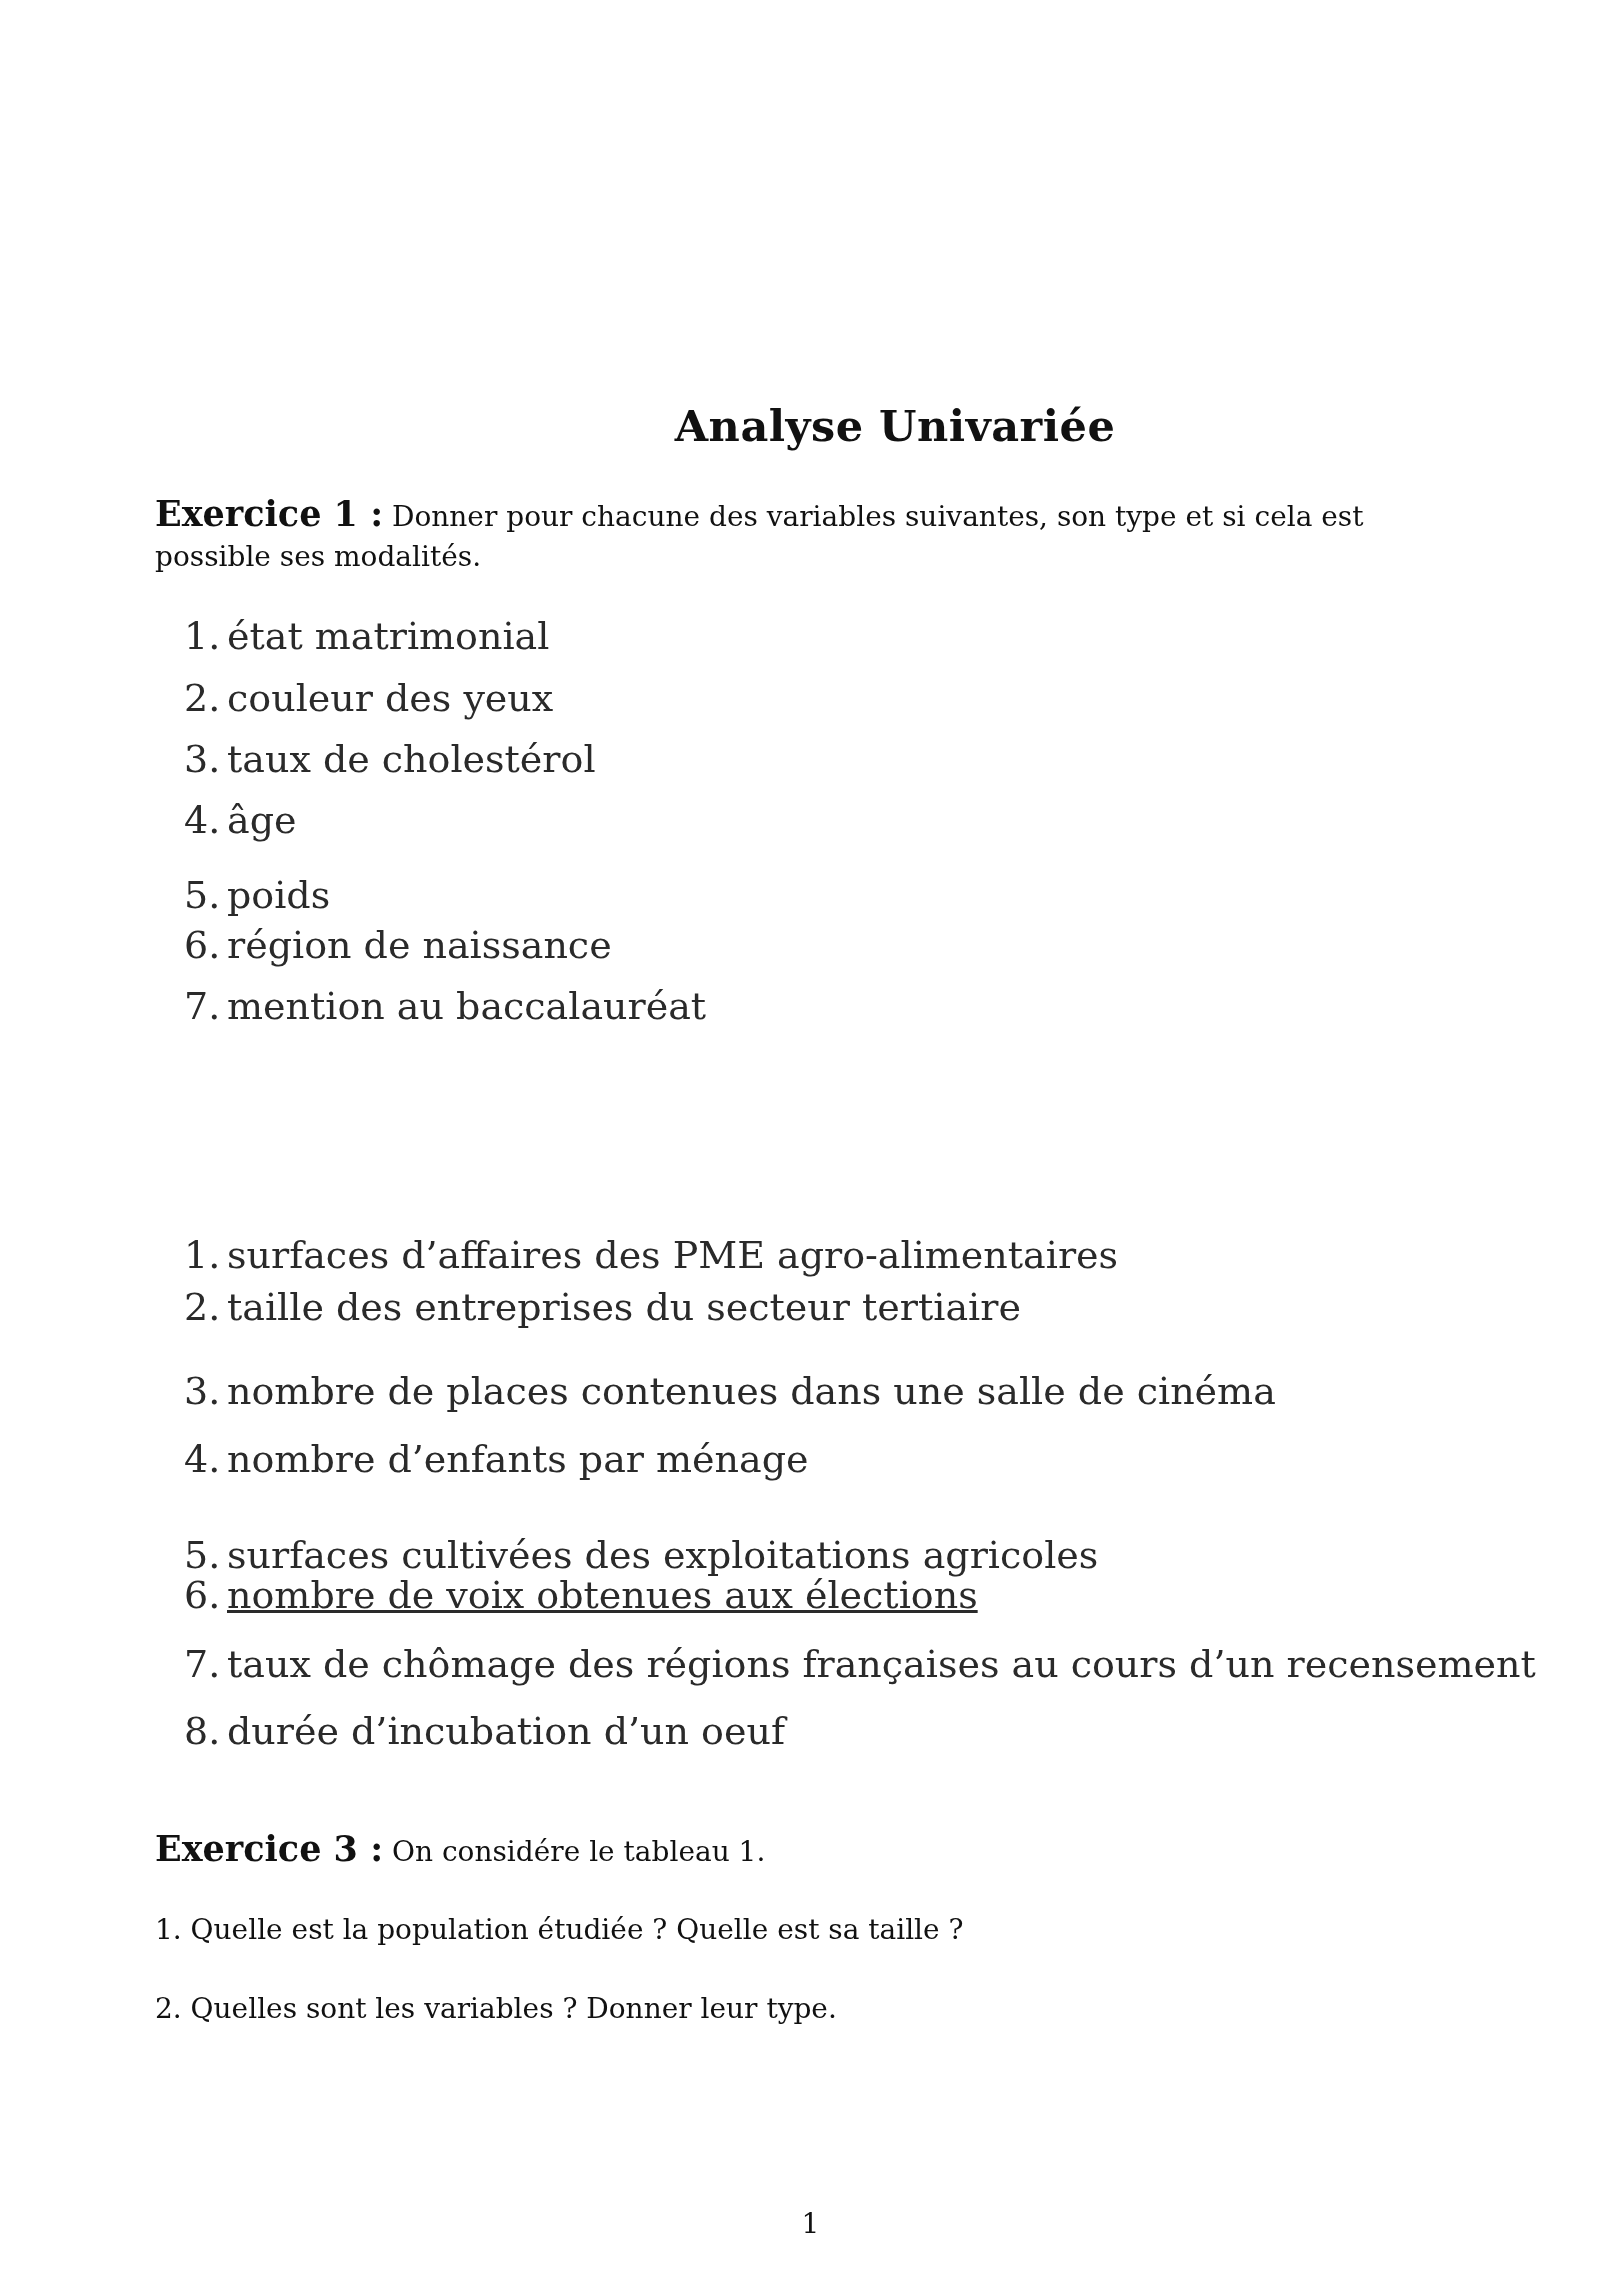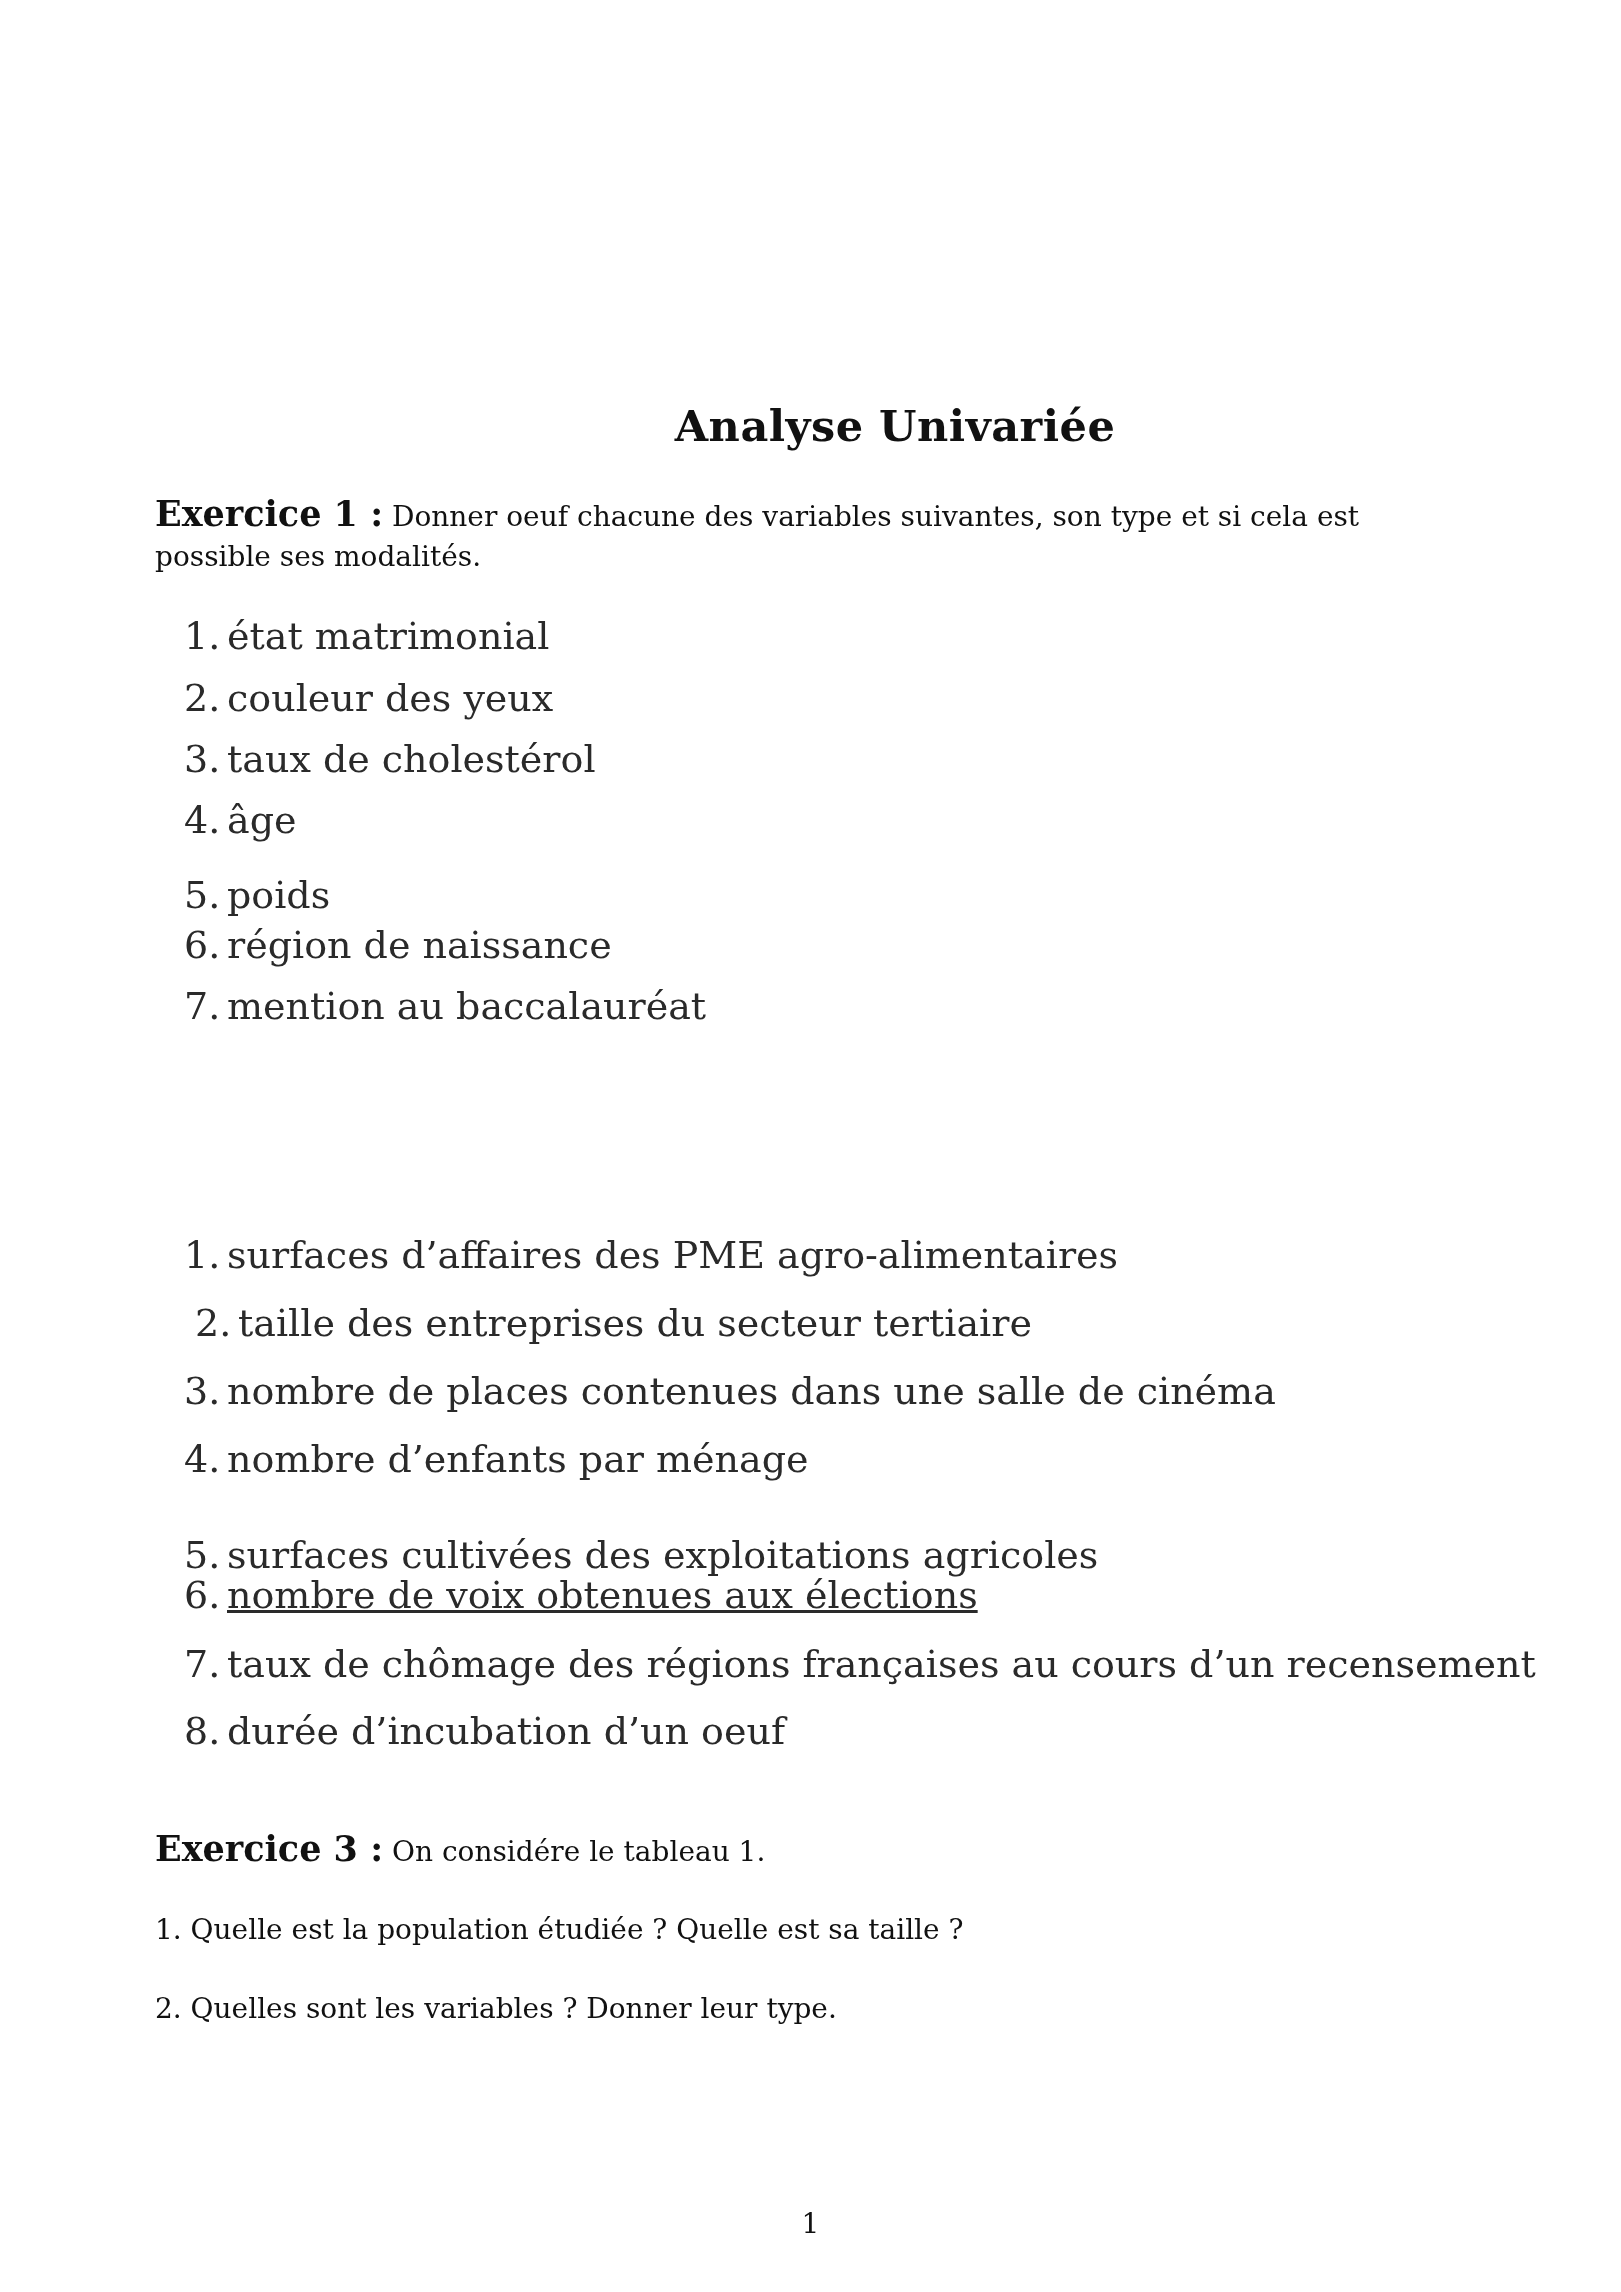--- a/index.html
+++ b/index.html
@@ -26,35 +26,35 @@
 </style>
 </head>
 <body>
 
 <div class="page">
 
   <h1 class="title">Analyse Univariée</h1>
 
   <div class="ex-head" style="top:494px;">
     <span class="ex-label">Exercice 1 :</span>
-    <span>Donner oeuf chacune des variables suivantes, son type et si cela est possible ses modalités.</span>
+    <span>Donner pour chacune des variables suivantes, son type et si cela est possible ses modalités.</span>
   </div>
   <ul class="list" style="top:614px;">
     <li style="top:0px;"><span class="num">1.</span><span>état matrimonial</span></li>
     <li style="top:62px;"><span class="num">2.</span><span>couleur des yeux</span></li>
     <li style="top:123px;"><span class="num">3.</span><span>taux de cholestérol</span></li>
     <li style="top:184px;"><span class="num">4.</span><span>âge</span></li>
     <li style="top:259px;"><span class="num">5.</span><span>poids</span></li>
     <li style="top:309px;"><span class="num">6.</span><span>région de naissance</span></li>
     <li style="top:370px;"><span class="num">7.</span><span>mention au baccalauréat</span></li>
   </ul>
 
   <ul class="list" style="top:1233px;">
     <li style="top:0px;"><span class="num">1.</span><span>surfaces d’affaires des PME agro-alimentaires</span></li>
-    <li style="top:68px;margin-left:11px;"><span class="num">2.</span><span>taille des entreprises du secteur tertiaire</span></li>
+    <li style="top:52px;"><span class="num">2.</span><span>taille des entreprises du secteur tertiaire</span></li>
     <li style="top:136px;"><span class="num">3.</span><span>nombre de places contenues dans une salle de cinéma</span></li>
     <li style="top:204px;"><span class="num">4.</span><span>nombre d’enfants par ménage</span></li>
     <li style="top:272px;margin-top:28px;"><span class="num">5.</span><span>surfaces cultivées des exploitations agricoles</span></li>
     <li style="top:340px;text-decoration:underline;"><span class="num">6.</span><span>nombre de voix obtenues aux élections</span></li>
     <li style="top:409px;"><span class="num">7.</span><span>taux de chômage des régions françaises au cours d’un recensement</span></li>
     <li style="top:476px;"><span class="num">8.</span><span>durée d’incubation d’un oeuf</span></li>
   </ul>
 
   <div class="ex-head" style="top:1829px;">
     <span class="ex-label">Exercice 3 :</span>

